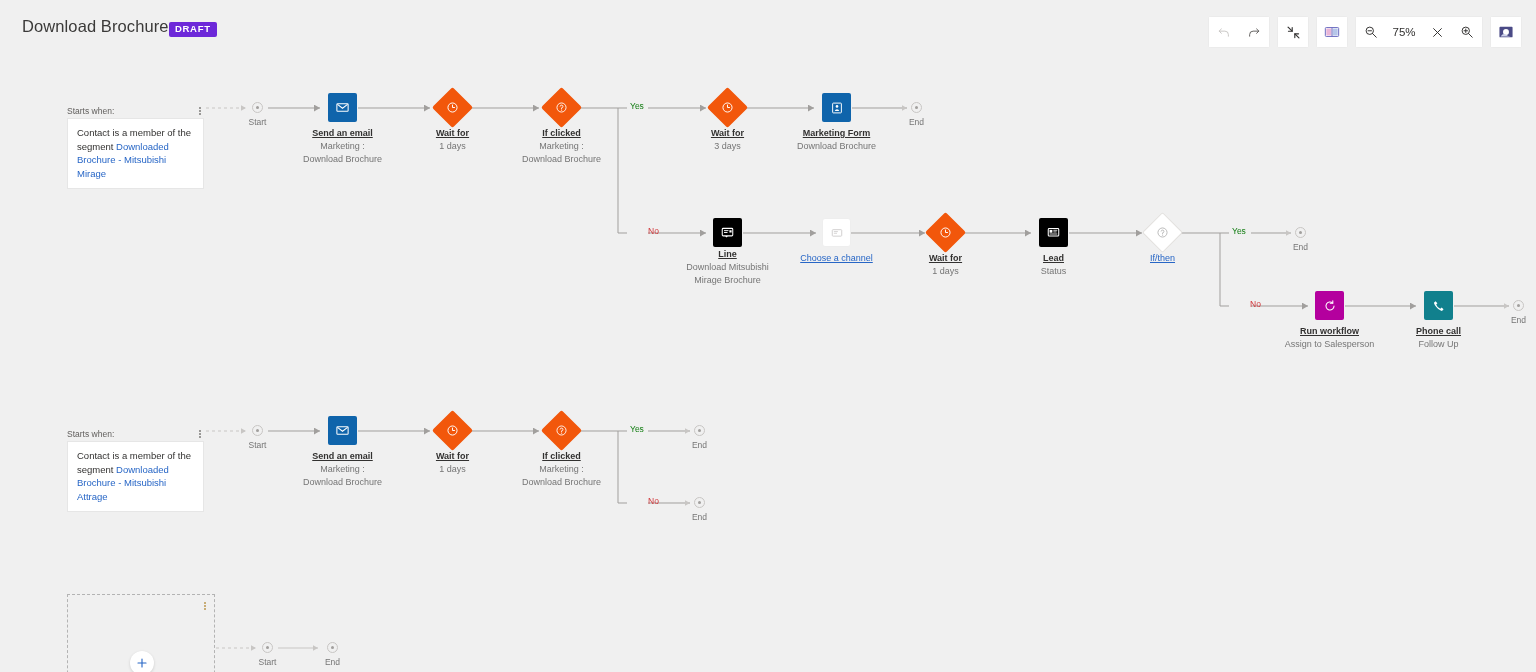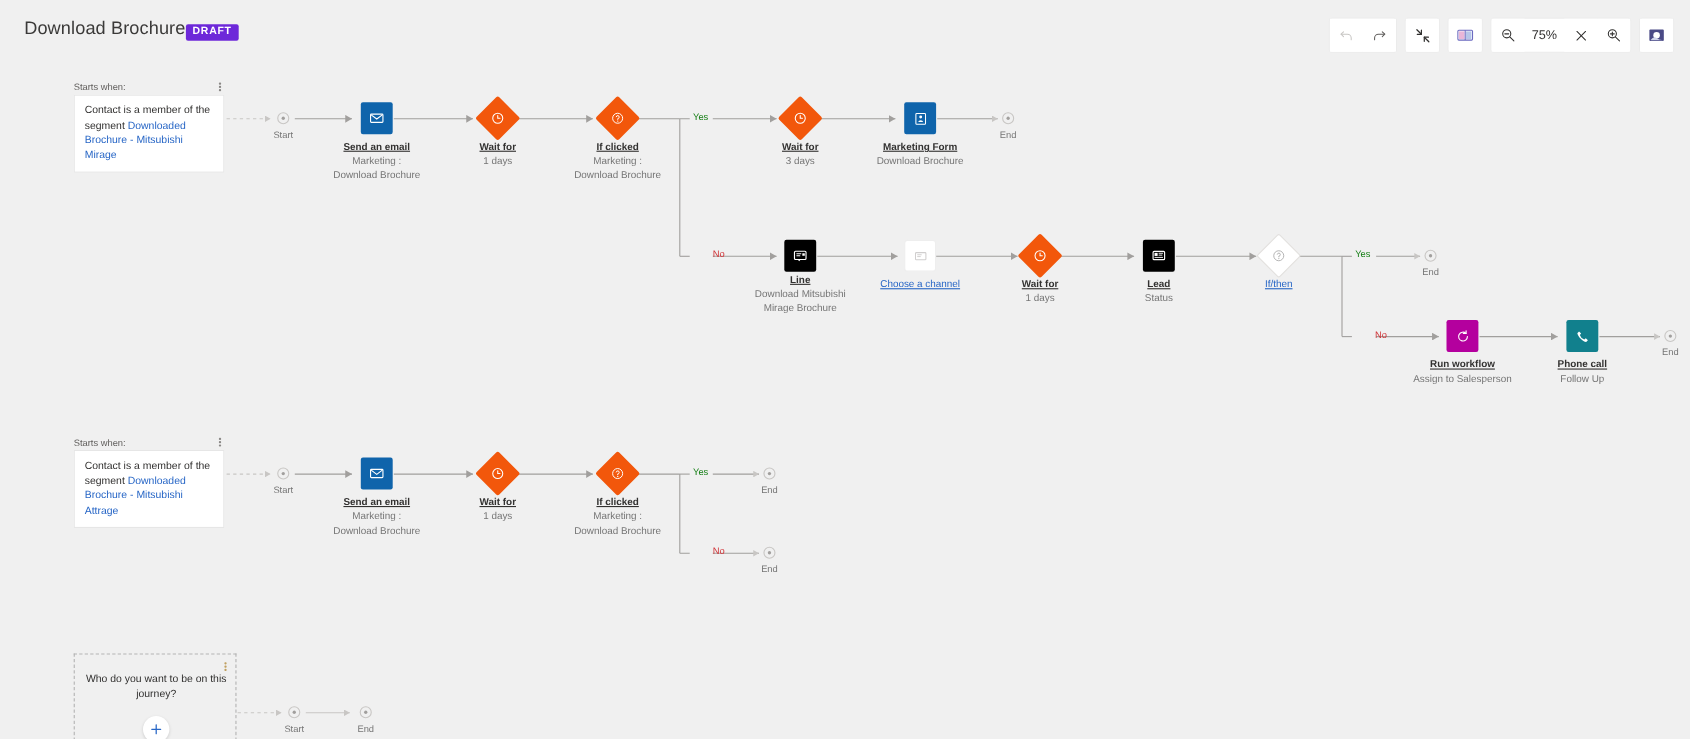--- a/index.html
+++ b/index.html
@@ -42,21 +42,21 @@
   .tbtn.disabled{color:#c8c6c4;cursor:default;}
   .tbtn svg{display:block;}
   .zoomlabel{font-size:11.5px;color:#323130;padding:0 3px;min-width:30px;text-align:center;}
   
   #canvas{position:absolute;left:0;top:56px;width:1536px;height:616px;overflow:hidden;}
   #svg-layer{position:absolute;left:0;top:0;width:1536px;height:616px;}
   
   .trigger-wrap{position:absolute;}
   .trigger-head{
     font-size:8.5px;color:#605e5c;height:14px;line-height:14px;
-    position:relative;width:139px;
+    position:relative;width:139px;margin-top:32px;
   }
   .trigger-dots{
     position:absolute;right:1px;top:0px;width:10px;height:14px;
     display:flex;flex-direction:column;align-items:center;justify-content:center;gap:1.5px;
     cursor:pointer;
   }
   .trigger-dots i{width:1.5px;height:1.5px;background:#8a8886;display:block;border-radius:50%;}
   .trigger-card{
     width:137px;background:#ffffff;border:1px solid #e6e6e6;
     padding:7px 8px 8px 9px;box-sizing:border-box;
@@ -583,21 +583,20 @@
       </div>
     <div class="term-label">End</div>
   </div>
 
   <div id="audience-card">
     <div id="audience-dots">
         <i></i>
         <i></i>
         <i></i>
       </div>
-    <div id="audience-q">Who do you want to be on this journey?</div>
     <div id="audience-plus">
       <svg width="14" height="14" viewBox="0 0 16 16" stroke="#2766c6" stroke-width="1.3">
           <path d="M8 3.4 V12.6" stroke-linecap="round"></path>
           <path d="M3.4 8 H12.6" stroke-linecap="round"></path>
         </svg>
     </div>
 
   </div>
 
   <div class="term" style="left:262px;top:586px;">

